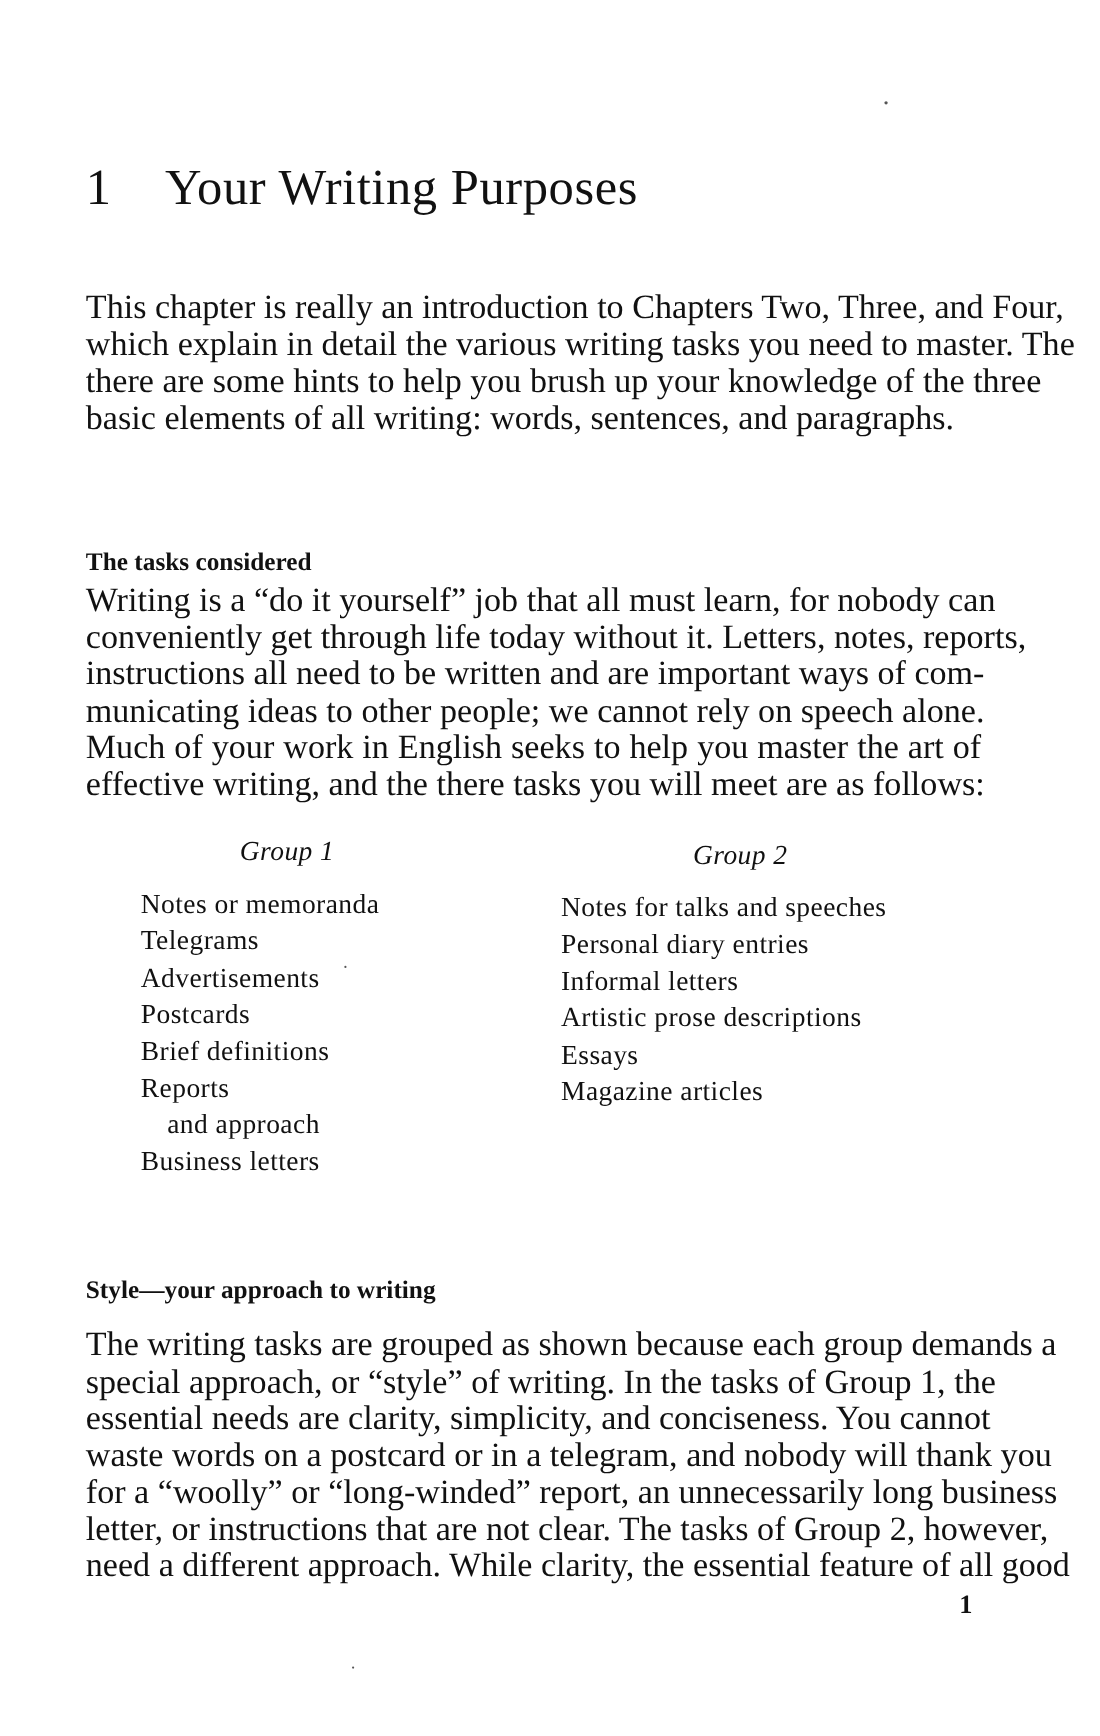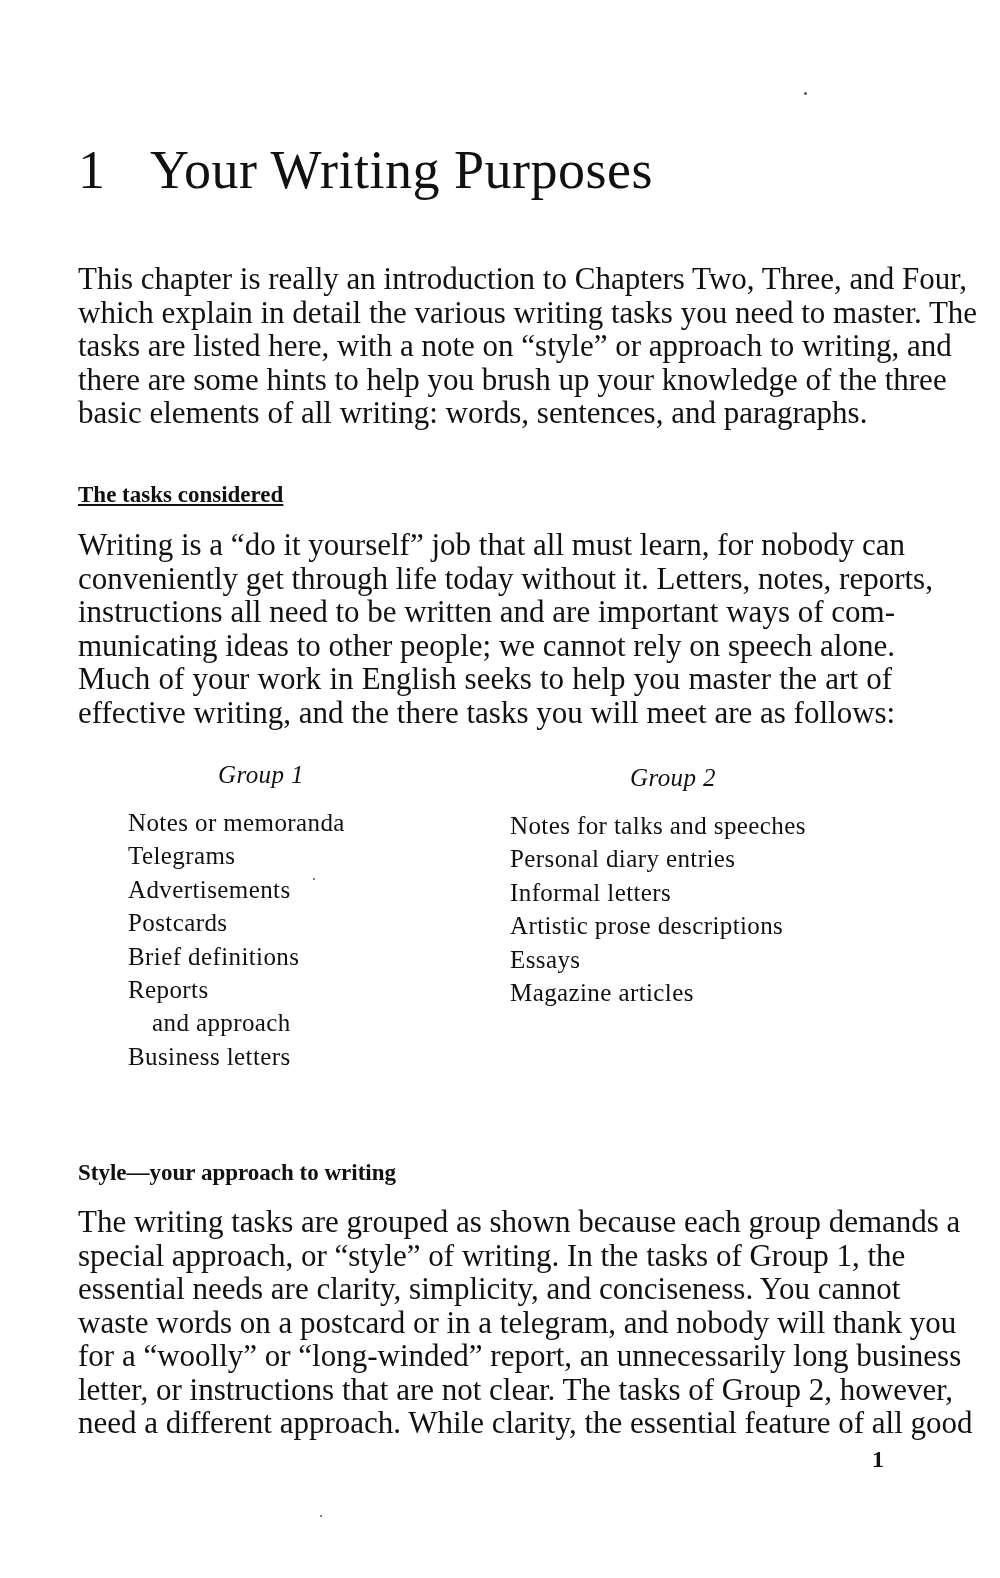--- a/index.html
+++ b/index.html
@@ -18,21 +18,21 @@
   .page {
     position: absolute;
     left: 0; top: 0;
     width: 1000px;
     height: 1578px;
   }
   .chapter-title {
     position: absolute;
     left: 78px;
     top: 138px;
-    font-size: 54px;
+    font-size: 46px;
     line-height: 64px;
     font-weight: normal;
     letter-spacing: 0.5px;
     white-space: nowrap;
   }
   .chapter-title .num {
     display: inline-block;
     width: 72px;
   }
   .para {
@@ -101,26 +101,25 @@
 
 <div class="page">
 
   <h1 class="chapter-title" style="margin:0;">
     <span class="num">1</span><span>Your Writing Purposes</span>
   </h1>
 
   <div class="para" style="top:262px;">
     <span class="line">This chapter is really an introduction to Chapters Two, Three, and Four,</span>
     <span class="line">which explain in detail the various writing tasks you need to master. The</span>
-    <span class="line">tasks are listed here, with a note on “style” or approach to writing, and</span>
     <span class="line">there are some hints to help you brush up your knowledge of the three</span>
     <span class="line last">basic elements of all writing: words, sentences, and paragraphs.</span>
   </div>
 
-  <div class="heading" style="top:480px;text-decoration:underline;">The tasks considered</div>
+  <div class="heading" style="top:496px;">The tasks considered</div>
 
   <div class="para" style="top:528px;">
     <span class="line">Writing is a “do it yourself” job that all must learn, for nobody can</span>
     <span class="line">conveniently get through life today without it. Letters, notes, reports,</span>
     <span class="line">instructions all need to be written and are important ways of com-</span>
     <span class="line">municating ideas to other people; we cannot rely on speech alone.</span>
     <span class="line">Much of your work in English seeks to help you master the art of</span>
     <span class="line last">effective writing, and the there tasks you will meet are as follows:</span>
   </div>
 

